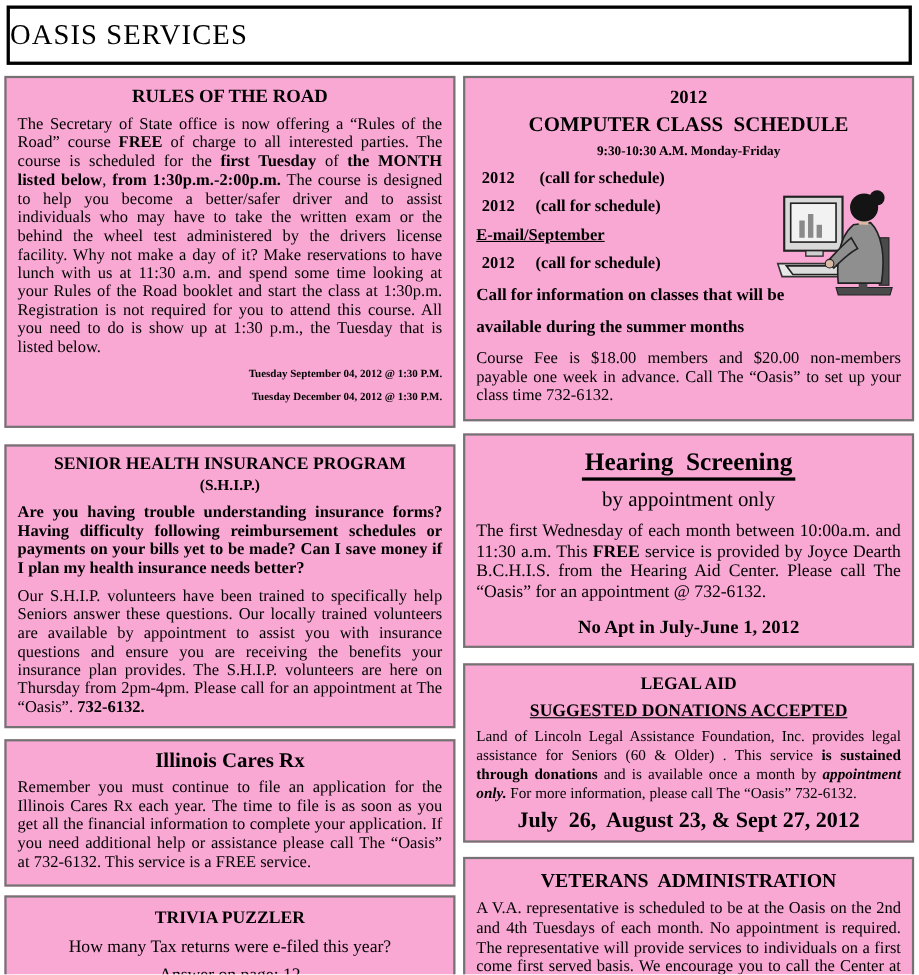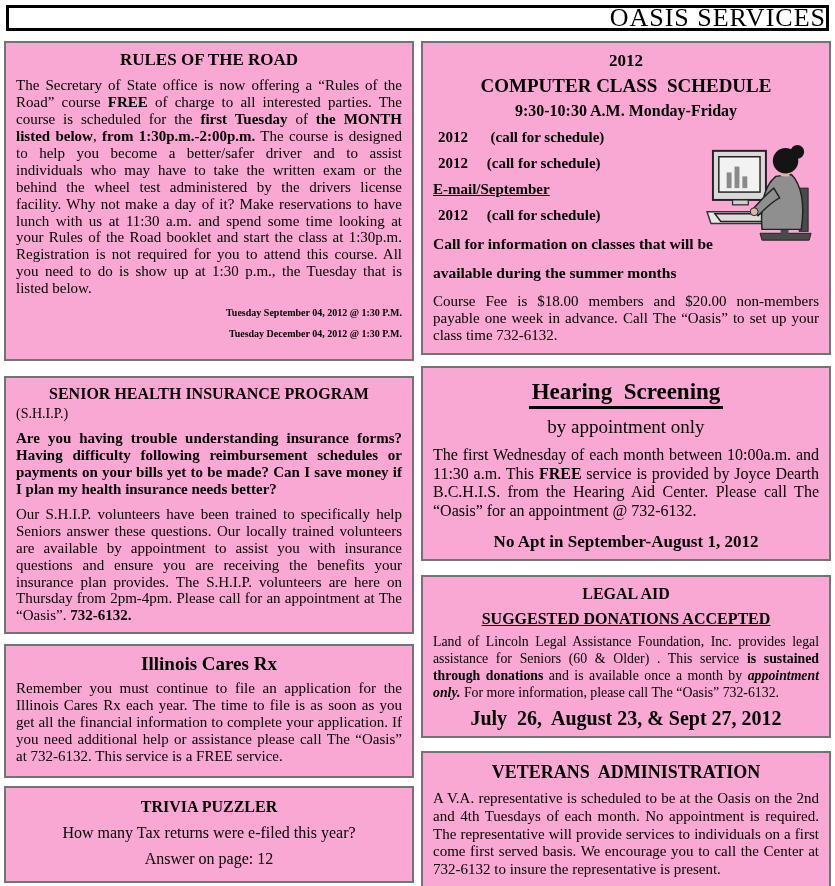--- a/index.html
+++ b/index.html
@@ -6,49 +6,49 @@
   html, body { margin: 0; padding: 0; background: #ffffff; }
   .page {
     width: 835px; height: 886px;
     padding: 5px 4px 2px 4px;
     font-family: "Liberation Serif", serif;
     color: #000; background: #fff;
     overflow: hidden;
   }
   .header-box {
     border: 3px solid #000;
-    height: 26px; margin: 0 2px 10px 2px;
-    display: flex; align-items: center; justify-content: flex-end;
+    height: 54px; margin: 0 2px 10px 2px;
+    display: flex; align-items: center; justify-content: flex-start;
   }
   .header-title { font-size: 26px; letter-spacing: 1px; white-space: pre-wrap; }
   .columns { display: flex; gap: 7px; }
   .col { flex: 1 1 0; min-width: 0; }
   .box { border: 2px solid #737373; padding: 5px 10px; background: #f9a8d4; }
   .sec-title { font-weight: bold; text-align: center; white-space: pre-wrap; margin: 2px 0 5px 0; }
   .body { font-size: 15px; line-height: 1.13; text-align: justify; margin: 0; }
 
   
   .rules { min-height: 320px; margin-bottom: 15px; }
   .rules .sec-title { font-size: 17px; margin-bottom: 7px; }
   .rules .date { font-size: 10px; font-weight: bold; text-align: right; margin: 10px 0 0 0; }
   .ship { min-height: 258px; margin-bottom: 10px; }
   .ship .sec-title { font-size: 16px; margin-bottom: 2px; }
-  .ship .sub { font-size: 14px; font-weight: normal; margin: 3px 0 8px 0; }
+  .ship .sub { font-size: 14px; font-weight: bold; text-align: center; margin: 3px 0 8px 0; }
   .ship .questions { font-weight: bold; margin: 0 0 8px 0; }
   .ilx { min-height: 134px; margin-bottom: 8px; }
   .ilx .sec-title { font-size: 19px; margin-bottom: 5px; }
   .trivia { min-height: 87px; }
   .trivia .line { font-weight: normal; text-align: center; font-size: 16px; margin: 8px 0; }
   .trivia .sec-title { font-size: 16px; margin: 5px 0 0 0; }
 
   
   .computer { min-height: 314px; margin-bottom: 11px; position: relative; }
   .computer .year { font-size: 17px; font-weight: bold; text-align: center; margin: 3px 0 2px 0; }
   .computer .sec-title { font-size: 19px; margin: 4px 0 5px 0; }
-  .computer .time { font-size: 16px; font-weight: bold; text-align: center; margin: 0 0 9px 0; }
+  .computer .time { font-size: 12px; font-weight: bold; text-align: center; margin: 0 0 9px 0; }
   .computer .label { font-size: 15px; font-weight: bold; margin: 6px 0 2px 0; }
   .computer .label.u { text-decoration: underline; }
   .computer .row { font-size: 15px; font-weight: bold; margin: 9px 0; padding-left: 5px; white-space: pre-wrap; }
   .computer .note { font-size: 15.5px; font-weight: bold; margin: 11px 0; }
   .computer .fee { margin-top: 7px; }
   .clipart { position: absolute; right: 8px; top: 100px; }
 
   .hearing { min-height: 186px; margin-bottom: 14px; }
   .hearing .title-wrap { text-align: center; margin: 6px 0 7px 0; }
   .hearing .sec-title {
@@ -153,21 +153,21 @@
           </svg>
         </span>
       </section>
 
       <section class="box hearing">
         <div class="title-wrap">
           <h2 class="sec-title">Hearing  Screening</h2>
         </div>
         <div class="sub">by appointment only</div>
         <p class="body">The first Wednesday of each month between 10:00a.m. and 11:30 a.m.  This <b>FREE</b> service is provided by Joyce Dearth B.C.H.I.S. from the Hearing Aid Center.  Please call The “Oasis” for an appointment @ 732-6132.</p>
-        <div class="note">No Apt in September-August 1, 2012</div>
+        <div class="note">No Apt in July-June 1, 2012</div>
       </section>
 
       <section class="box legal">
         <h2 class="sec-title">LEGAL AID</h2>
         <div class="sub">SUGGESTED DONATIONS ACCEPTED</div>
         <p class="body">Land of Lincoln Legal Assistance Foundation, Inc. provides legal assistance for Seniors (60 &amp; Older) . This service <b>is sustained through donations</b> and is available once a month by <b><i>appointment only.</i></b>  For more information, please call The “Oasis” 732-6132.</p>
         <div class="dates">July  26,  August 23, &amp; Sept 27, 2012</div>
       </section>
 
       <section class="box vets">

